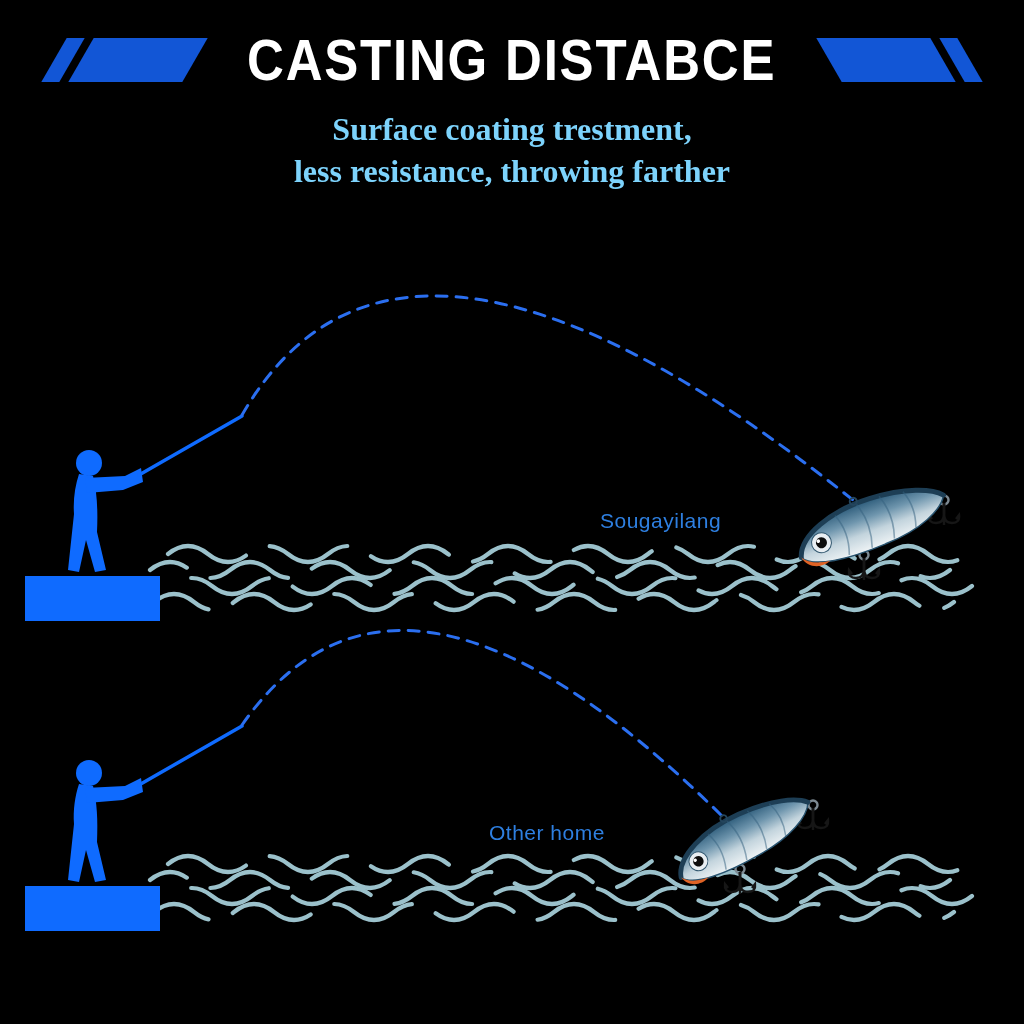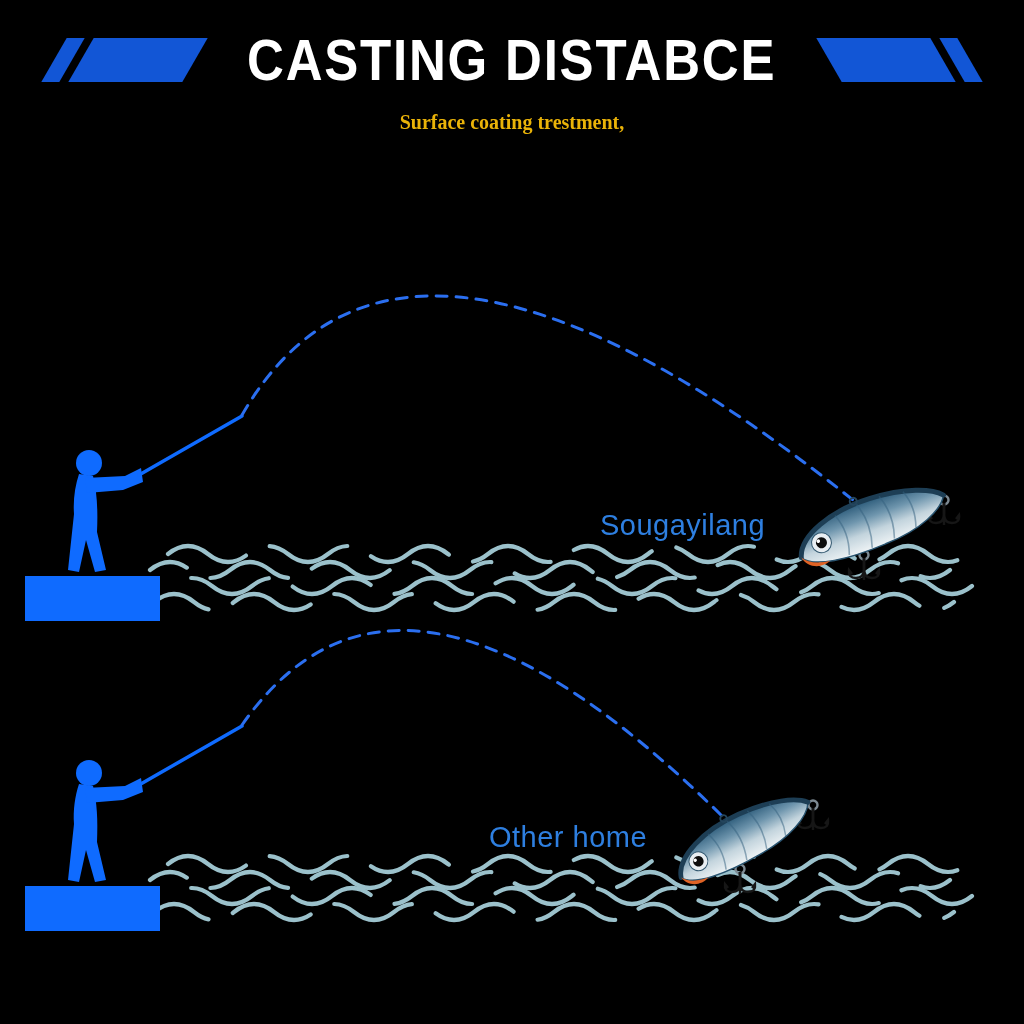--- a/index.html
+++ b/index.html
@@ -18,47 +18,48 @@
   }
   .accent{display:flex;gap:9px;align-items:center}
   .bar{height:44px;background:#1256d6}
   .accent-left .bar{transform:skewX(-30deg)}
   .accent-right{flex-direction:row-reverse}
   .accent-right .bar{transform:skewX(30deg)}
   .bar.small{width:18px}
   .bar.big{width:114px}
   .subtitle{
     margin-top:16px;
-    color:#eab308;
+    color:#7dd3fc;
     font-family:"Liberation Serif",serif;
     font-weight:bold;
-    font-size:20px;line-height:1.3;
+    font-size:32px;line-height:1.3;
   }
   .scene{position:absolute;left:0;top:0;z-index:1}
-  .cast-label{position:absolute;z-index:2;color:#2e7fe0;font-size:29px;letter-spacing:.5px}
+  .cast-label{position:absolute;z-index:2;color:#2e7fe0;font-size:21px;letter-spacing:.5px}
   #label-top{left:600px;top:509px}
   #label-bottom{left:489px;top:821px}
 </style>
 </head>
 <body>
 
 <div class="header">
   <div class="title-row">
     <div class="accent accent-left">
       <span class="bar small"></span>
       <span class="bar big"></span>
     </div>
     <h1 class="page-title">CASTING DISTABCE</h1>
     <div class="accent accent-right">
       <span class="bar small"></span>
       <span class="bar big"></span>
     </div>
   </div>
   <div class="subtitle">
     <div>Surface coating trestment,</div>
+    <div>less resistance, throwing farther</div>
   </div>
 </div>
 
 <div id="label-top" class="cast-label">Sougayilang</div>
 <div id="label-bottom" class="cast-label">Other home</div>
 
 <svg class="scene" width="1024" height="1024" viewBox="0 0 1024 1024">
   <defs>
     <path id="wave" fill="none" d="M0 0 q20 -16 40 0 q20 16 40 0 q20 -16 40 0 q20 16 40 0 q20 -16 40 0 q20 16 40 0 q20 -16 40 0 q20 16 40 0 q20 -16 40 0 q20 16 40 0 q20 -16 40 0 q20 16 40 0 q20 -16 40 0 q20 16 40 0 q20 -16 40 0 q20 16 40 0 q20 -16 40 0 q20 16 40 0 q20 -16 40 0 q20 16 40 0"></path>
     <linearGradient id="lureGrad" x1="0" y1="0" x2="0" y2="1">

